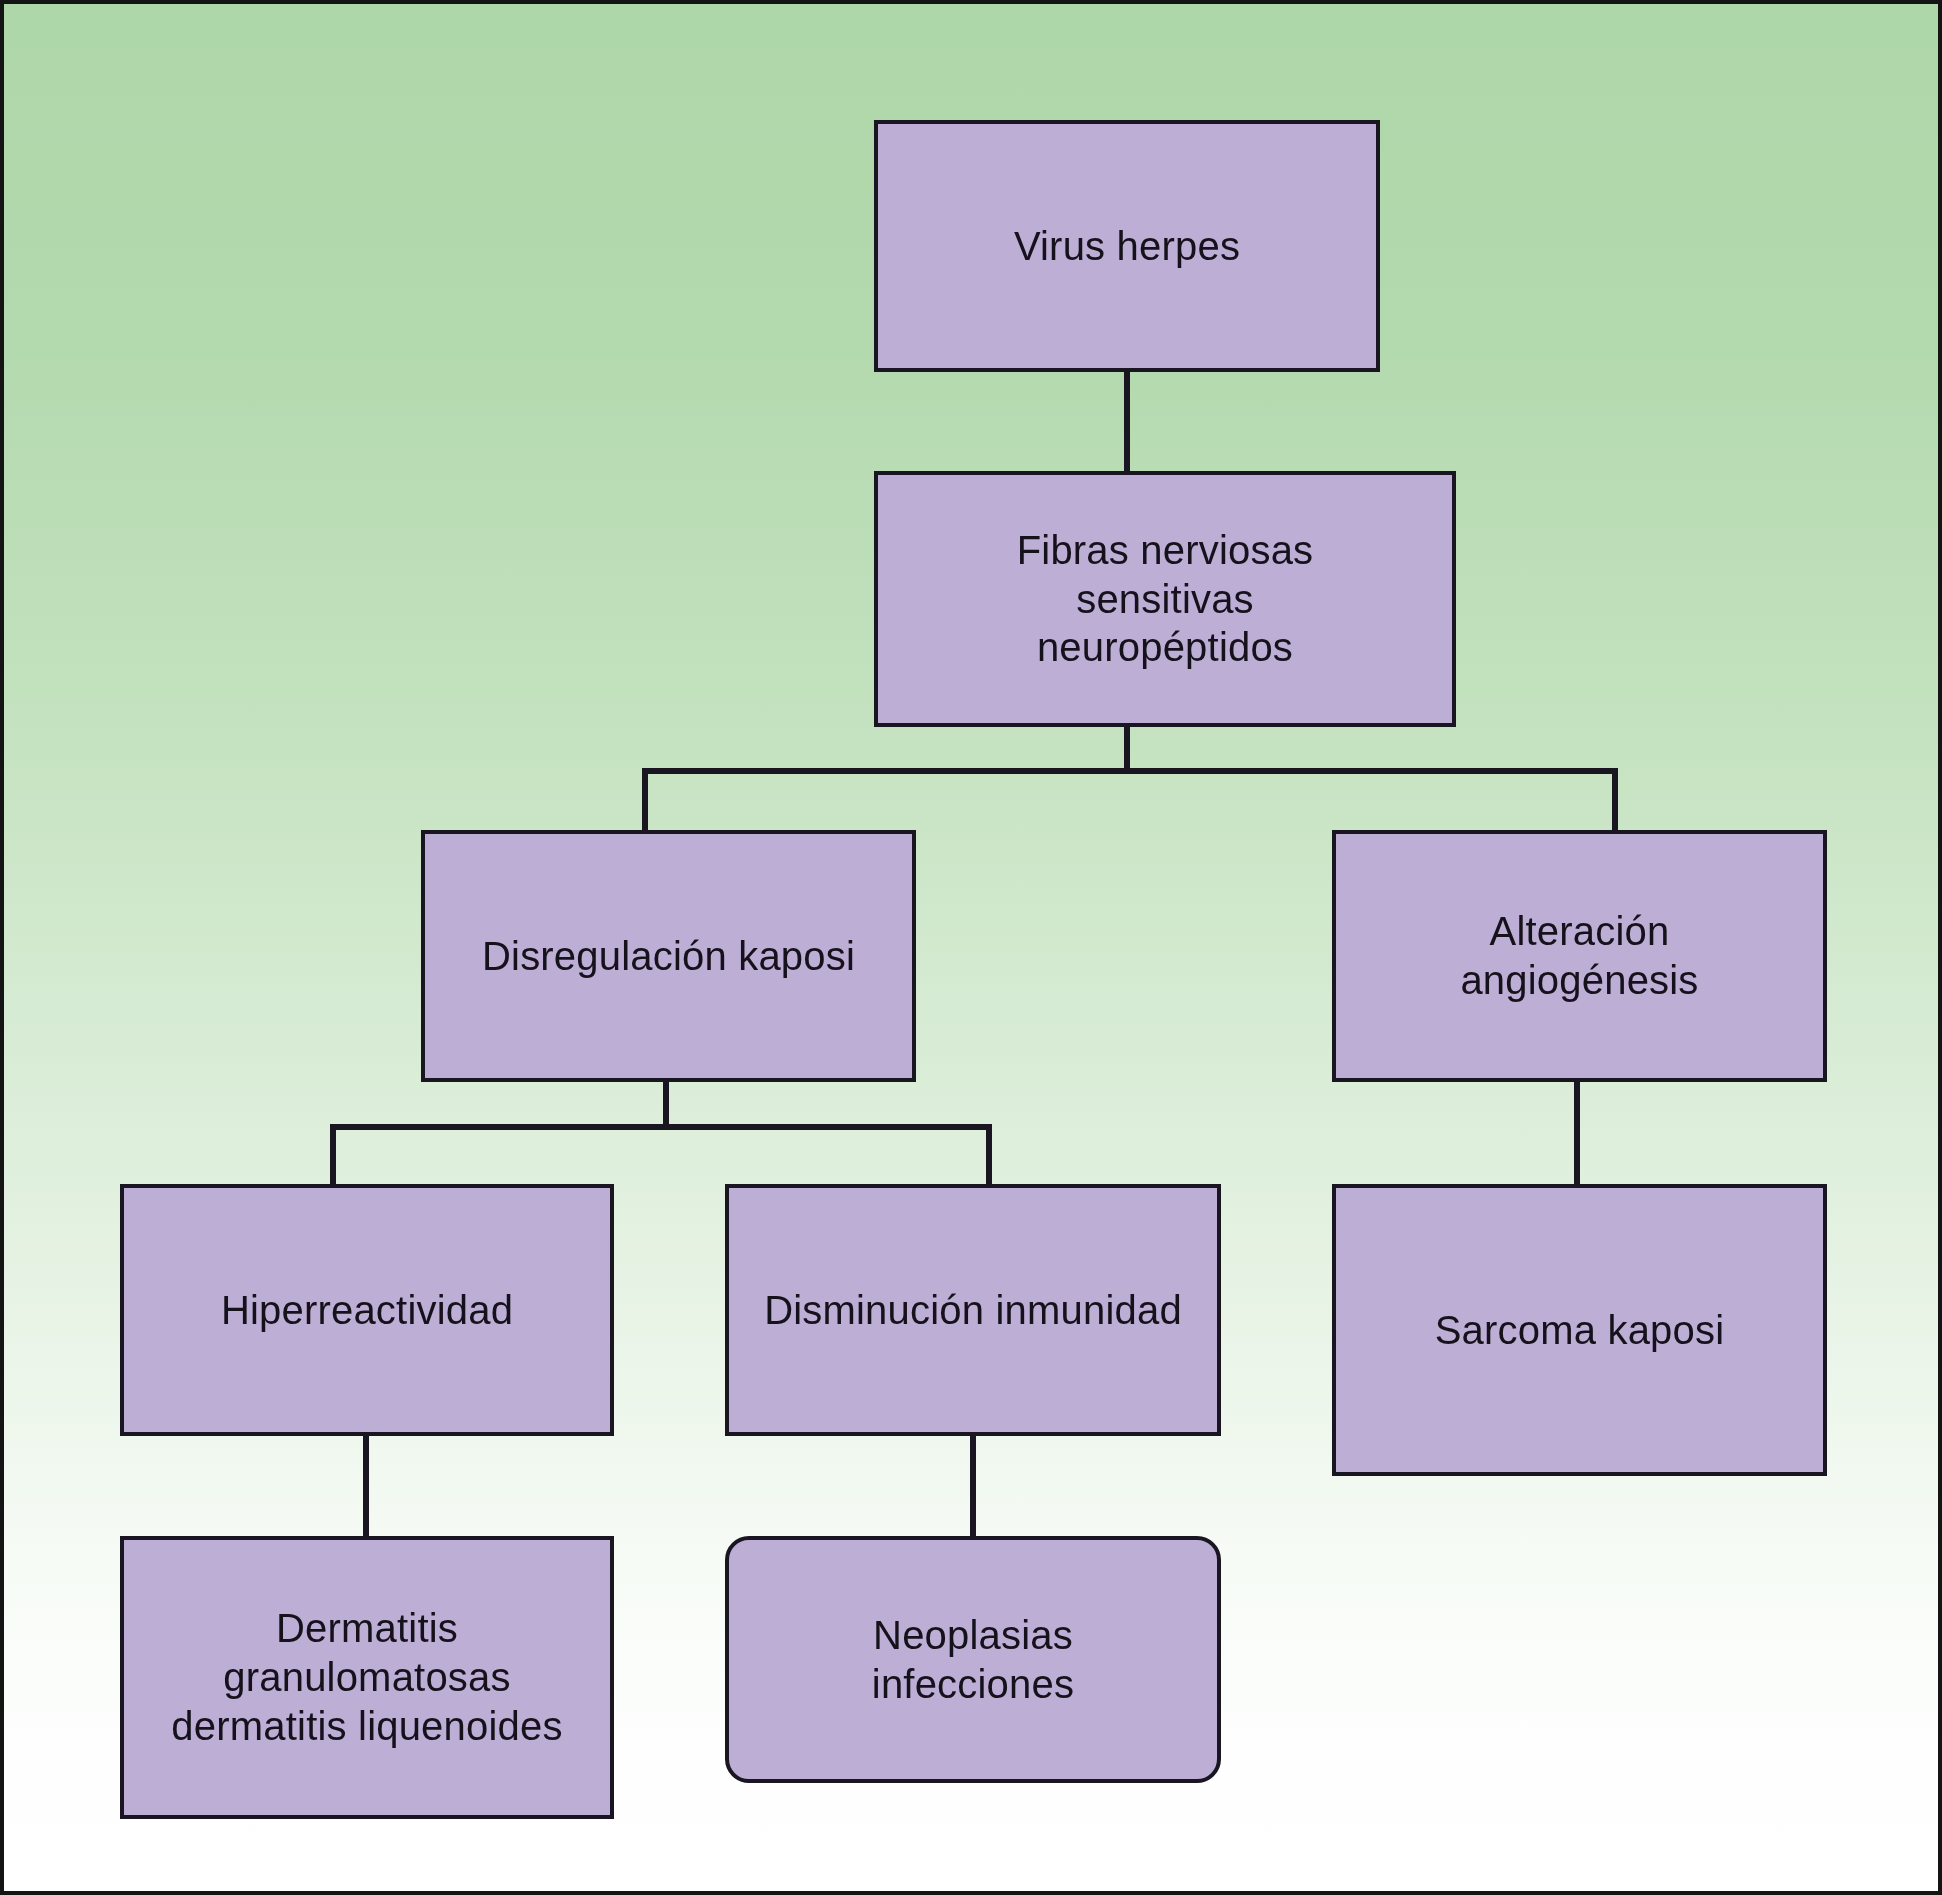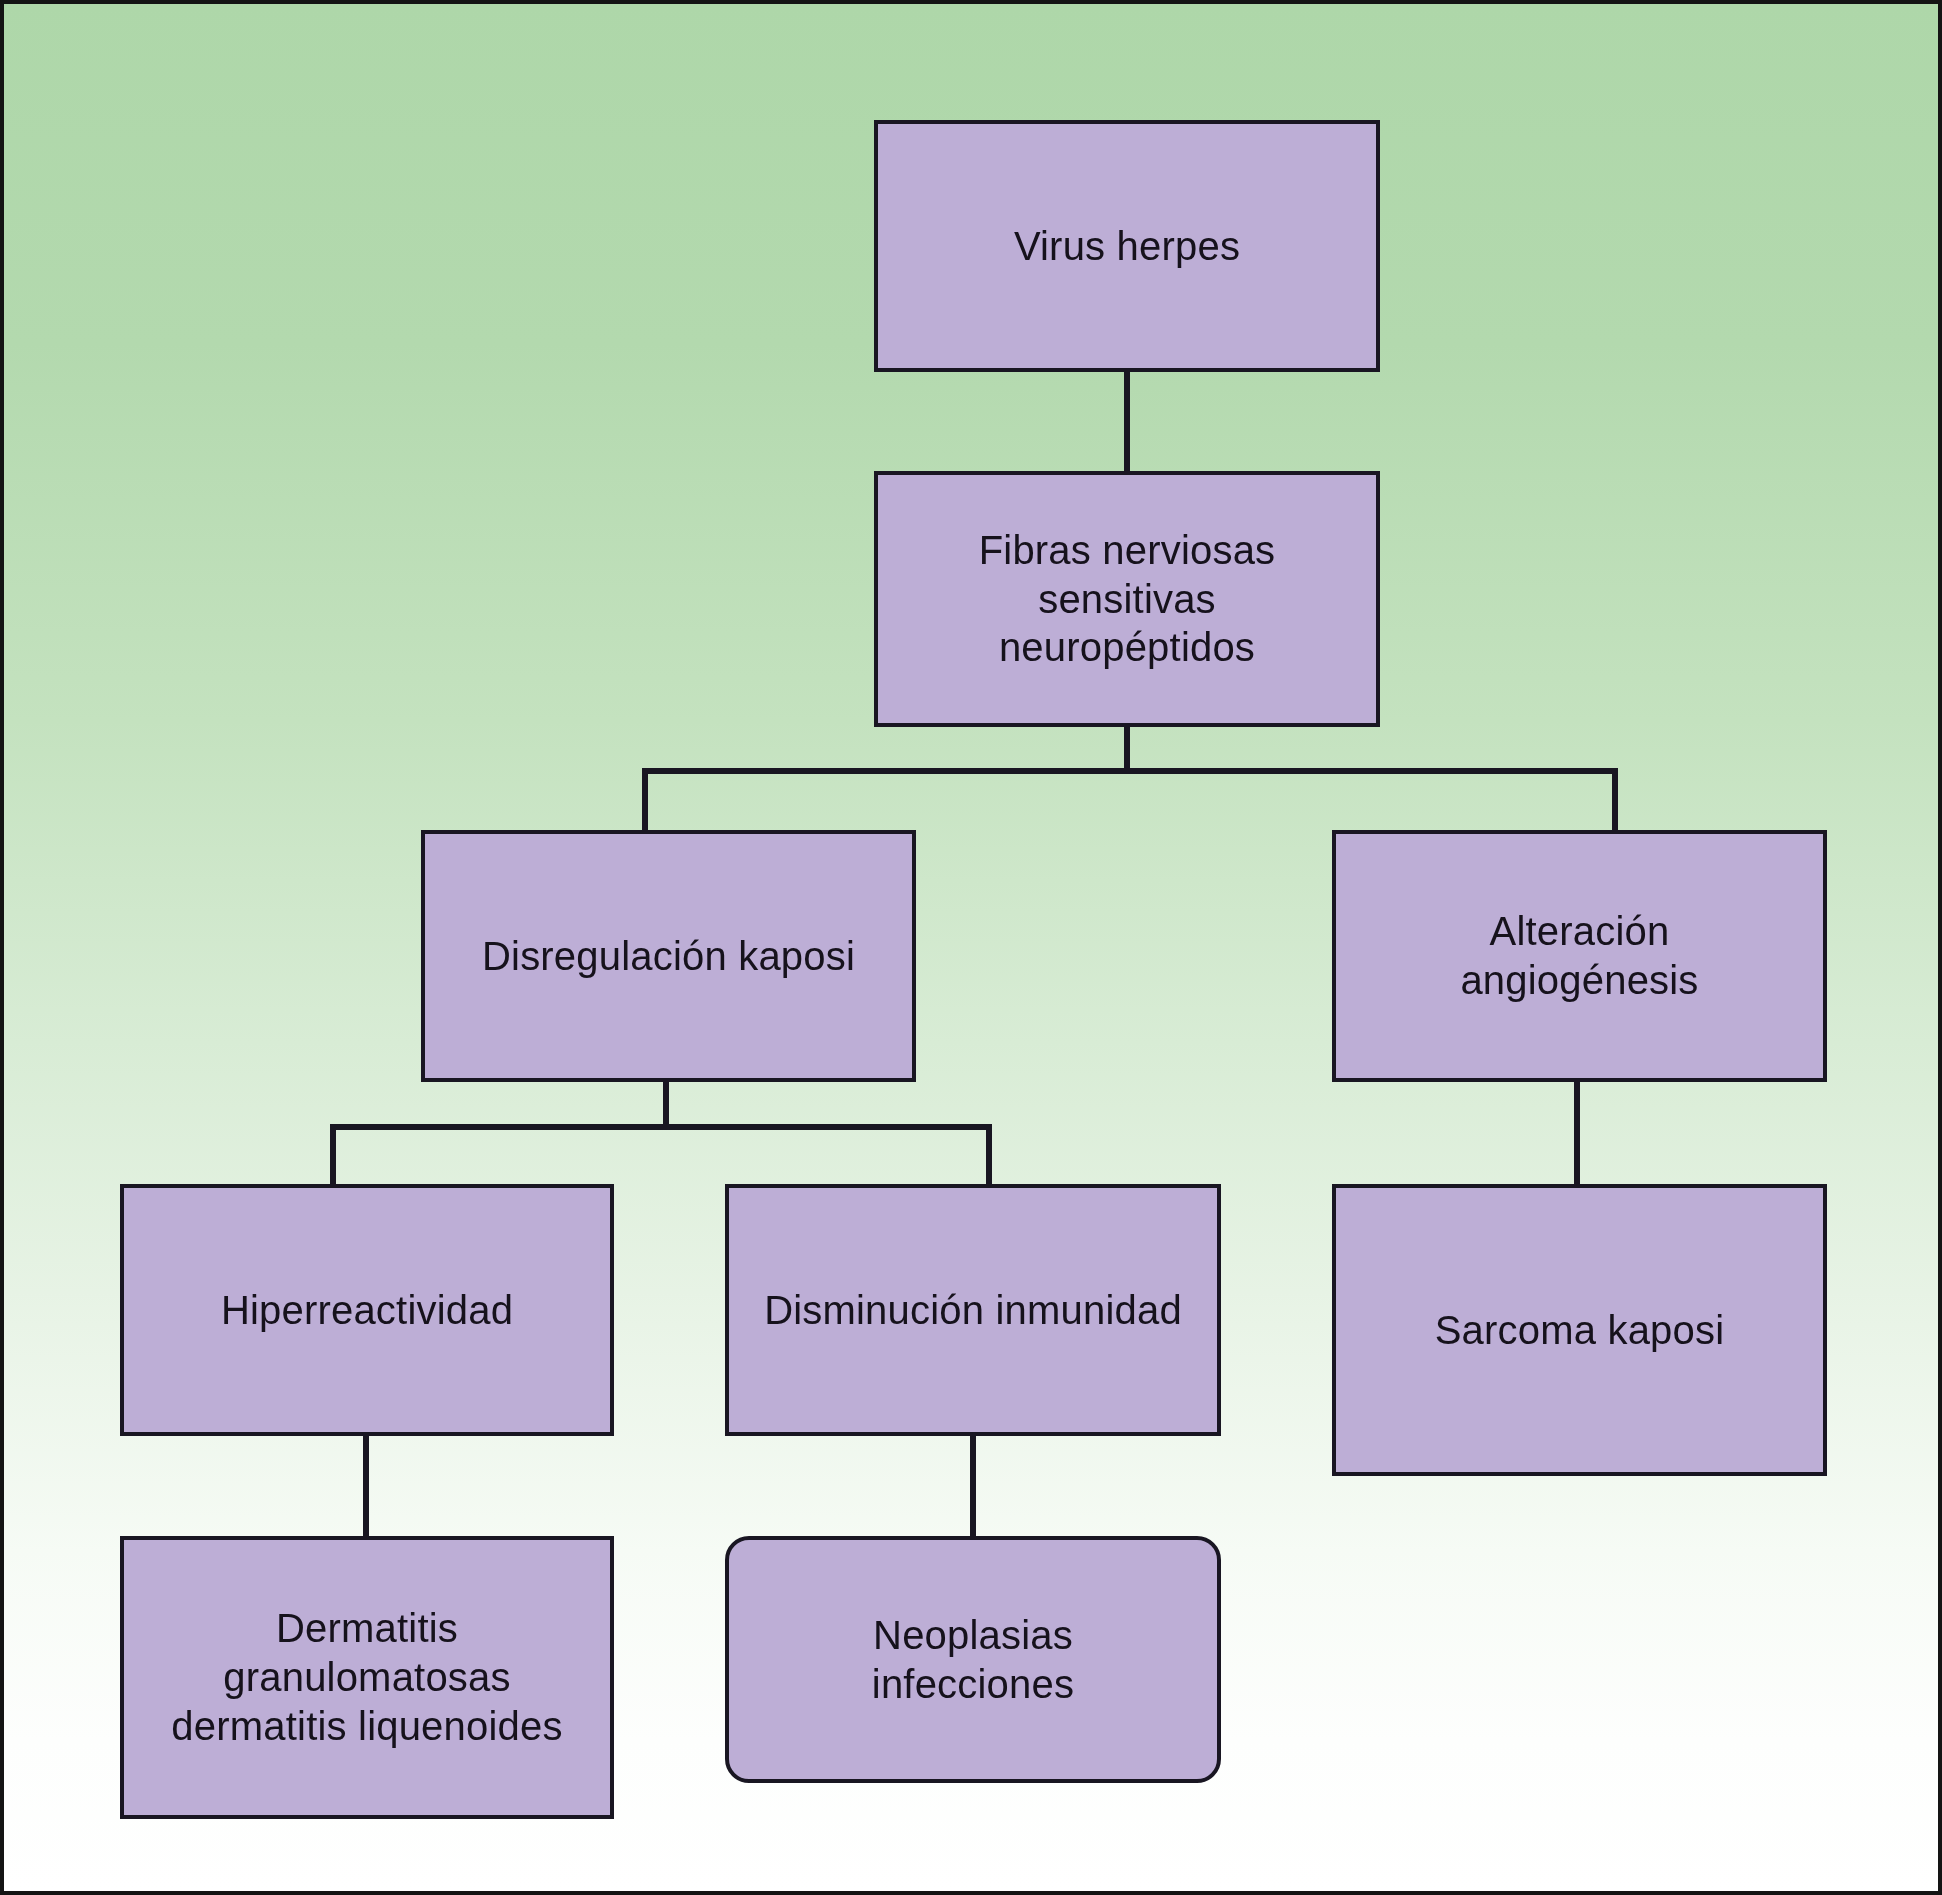--- a/index.html
+++ b/index.html
@@ -49,21 +49,21 @@
   .conn {
     position: absolute;
     background: #191622;
     z-index: 1;
   }
   .vline { width: 5.6px; }
   .hline { height: 5.6px; }
 
   
   #n-virus-herpes      { left:870px; top:116px;  width:506px;  height:252px; }
-  #n-fibras            { left:870px; top:467px;  width:506px;  height:256px; }
+  #n-fibras            { left:870px; top:467px;  width:582px;  height:256px; }
   #n-disregulacion     { left: 417px; top:826px; width:495px;  height:252px; }
   #n-alteracion        { left:1328px; top:826px; width:495px;  height:252px;justify-content:center; }
   #n-hiperreactividad  { left: 116px; top:1180px; width:494px;  height:252px; }
   #n-disminucion       { left: 721px; top:1180px; width:496px;  height:252px; }
   #n-sarcoma           { left:1328px; top:1180px; width:495px;  height:292px; }
   #n-dermatitis        { left: 116px; top:1532px; width:494px;  height:283px; }
   #n-neoplasias        { left: 721px; top:1532px; width:496px;  height:247px;border-radius:24px; }
 
   
   

